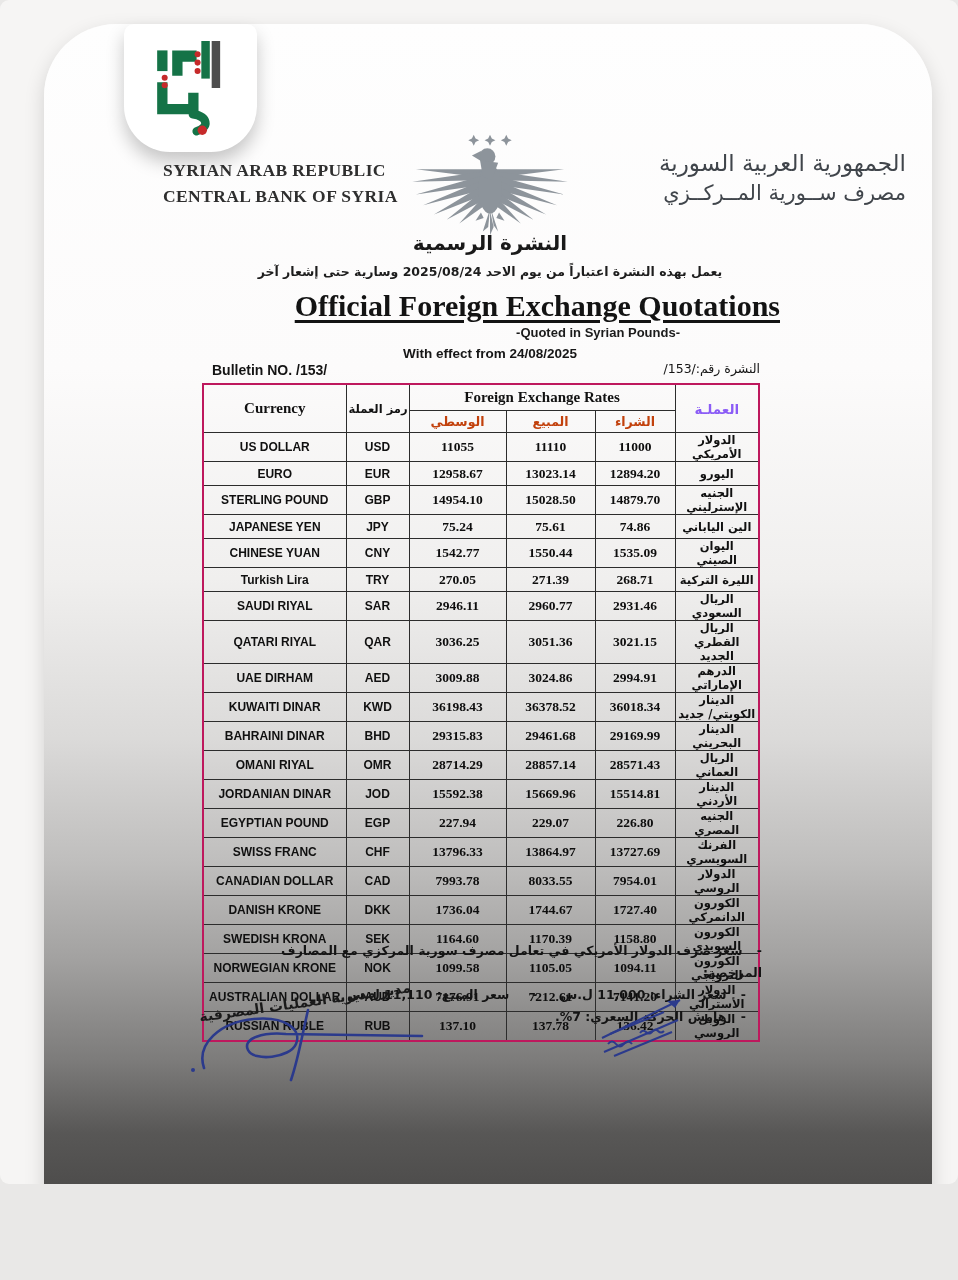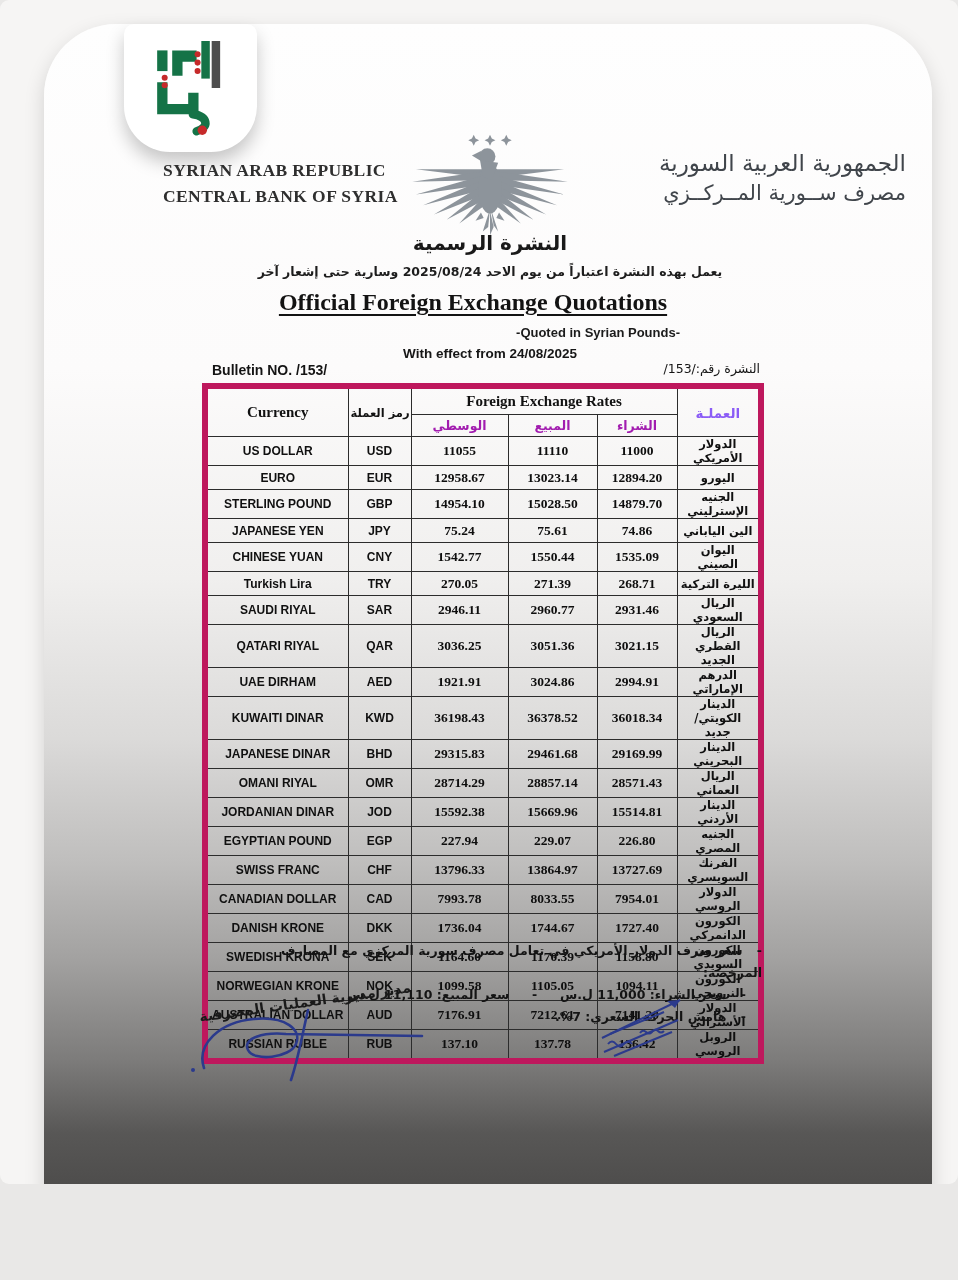--- a/index.html
+++ b/index.html
@@ -20,40 +20,40 @@
   .lh-ar{position:absolute;right:52px;top:148px;text-align:right;direction:rtl;
          font-family:"DejaVu Sans",sans-serif;color:#40454b;}
   .lh-ar .l1{font-size:23px;line-height:30px;}
   .lh-ar .l2{font-size:21px;line-height:30px;}
   .eagle{position:absolute;left:402px;top:133px;}
   
   .t-ar{position:absolute;left:330px;width:320px;top:231px;text-align:center;direction:rtl;
         font-family:"DejaVu Sans",sans-serif;font-weight:bold;font-size:20px;color:#191919;}
   .t-valid{position:absolute;left:210px;width:560px;top:264px;text-align:center;direction:rtl;
         font-family:"DejaVu Sans",sans-serif;font-weight:bold;font-size:12.5px;color:#1d1d1d;}
-  .t-en{position:absolute;left:183px;width:580px;top:289px;text-align:center;
-        font-family:"Liberation Serif",serif;font-weight:bold;font-size:24px;color:#131313;
+  .t-en{position:absolute;left:200px;width:580px;top:289px;text-align:right;
+        font-family:"Liberation Serif",serif;font-weight:bold;font-size:30px;color:#131313;
         text-decoration:underline;text-underline-offset:4px;}
   .t-quoted{position:absolute;left:300px;width:380px;top:325px;text-align:right;
         font-weight:bold;font-size:13px;color:#1b1b1b;}
   .t-effect{position:absolute;left:300px;width:380px;top:346px;text-align:center;
         font-weight:bold;font-size:13.5px;color:#161616;}
   .b-en{position:absolute;left:212px;top:362px;font-weight:bold;font-size:14px;color:#141414;}
   .b-ar{position:absolute;left:610px;width:150px;top:361px;text-align:right;direction:rtl;
         font-family:"DejaVu Sans",sans-serif;font-weight:normal;font-size:12.5px;color:#141414;}
   
   table.rates{position:absolute;left:202px;top:383px;width:556px;border-collapse:collapse;
         table-layout:fixed;}
   table.rates th,table.rates td{border:1px solid #2c2c2c;padding:0 2px;text-align:center;
         vertical-align:middle;overflow:hidden;}
-  table.rates{border:6px solid #be185d;}
+  table.rates{border:2px solid #be185d;}
   th.h-cur{font-family:"Liberation Serif",serif;font-size:15px;color:#111;}
   th.h-code{font-family:"DejaVu Sans",sans-serif;font-size:11.5px;white-space:nowrap;color:#111;}
   th.h-rates{font-family:"Liberation Serif",serif;font-size:15px;color:#111;height:25px;}
-  th.h-sub{font-family:"DejaVu Sans",sans-serif;font-size:12.5px;color:#a21caf;height:21px;}
+  th.h-sub{font-family:"DejaVu Sans",sans-serif;font-size:12.5px;color:#c2410c;height:21px;}
   th.h-amla{font-family:"DejaVu Sans",sans-serif;font-size:13.5px;color:#8b5cf6;margin-left:15px;}
   td.c-en{font-size:12px;font-weight:bold;color:#101010;height:23px;}
   td.c-code{font-size:12px;font-weight:bold;color:#101010;}
   td.c-num{font-family:"Liberation Serif",serif;font-size:13.5px;font-weight:bold;color:#0e0e0e;}
   td.c-ar{font-family:"DejaVu Sans",sans-serif;direction:rtl;font-size:11.5px;font-weight:bold;
           color:#101010;padding-top:4px;margin-top:44px;}
   
   .notes{position:absolute;left:240px;width:522px;top:928px;direction:rtl;
          font-family:"DejaVu Sans",sans-serif;font-weight:bold;font-size:12.5px;color:#141414;margin-top:12px;}
   .note{line-height:22px;}
@@ -235,35 +235,35 @@
           <td class="c-en">QATARI RIYAL</td>
           <td class="c-code">QAR</td>
           <td class="c-num">3036.25</td>
           <td class="c-num">3051.36</td>
           <td class="c-num">3021.15</td>
           <td class="c-ar">الريال القطري الجديد</td>
         </tr>
         <tr>
           <td class="c-en">UAE DIRHAM</td>
           <td class="c-code">AED</td>
-          <td class="c-num">1921.91</td>
+          <td class="c-num">3009.88</td>
           <td class="c-num">3024.86</td>
           <td class="c-num">2994.91</td>
           <td class="c-ar">الدرهم الإماراتي</td>
         </tr>
         <tr>
           <td class="c-en">KUWAITI DINAR</td>
           <td class="c-code">KWD</td>
           <td class="c-num">36198.43</td>
           <td class="c-num">36378.52</td>
           <td class="c-num">36018.34</td>
           <td class="c-ar">الدينار الكويتي/ جديد</td>
         </tr>
         <tr>
-          <td class="c-en">JAPANESE DINAR</td>
+          <td class="c-en">BAHRAINI DINAR</td>
           <td class="c-code">BHD</td>
           <td class="c-num">29315.83</td>
           <td class="c-num">29461.68</td>
           <td class="c-num">29169.99</td>
           <td class="c-ar">الدينار البحريني</td>
         </tr>
         <tr>
           <td class="c-en">OMANI RIYAL</td>
           <td class="c-code">OMR</td>
           <td class="c-num">28714.29</td>

